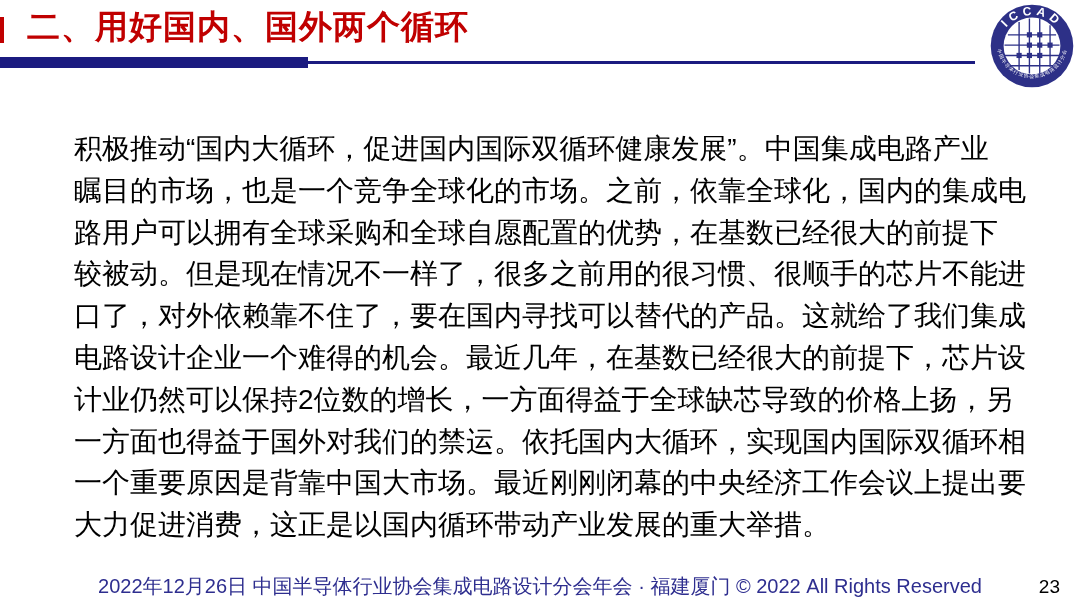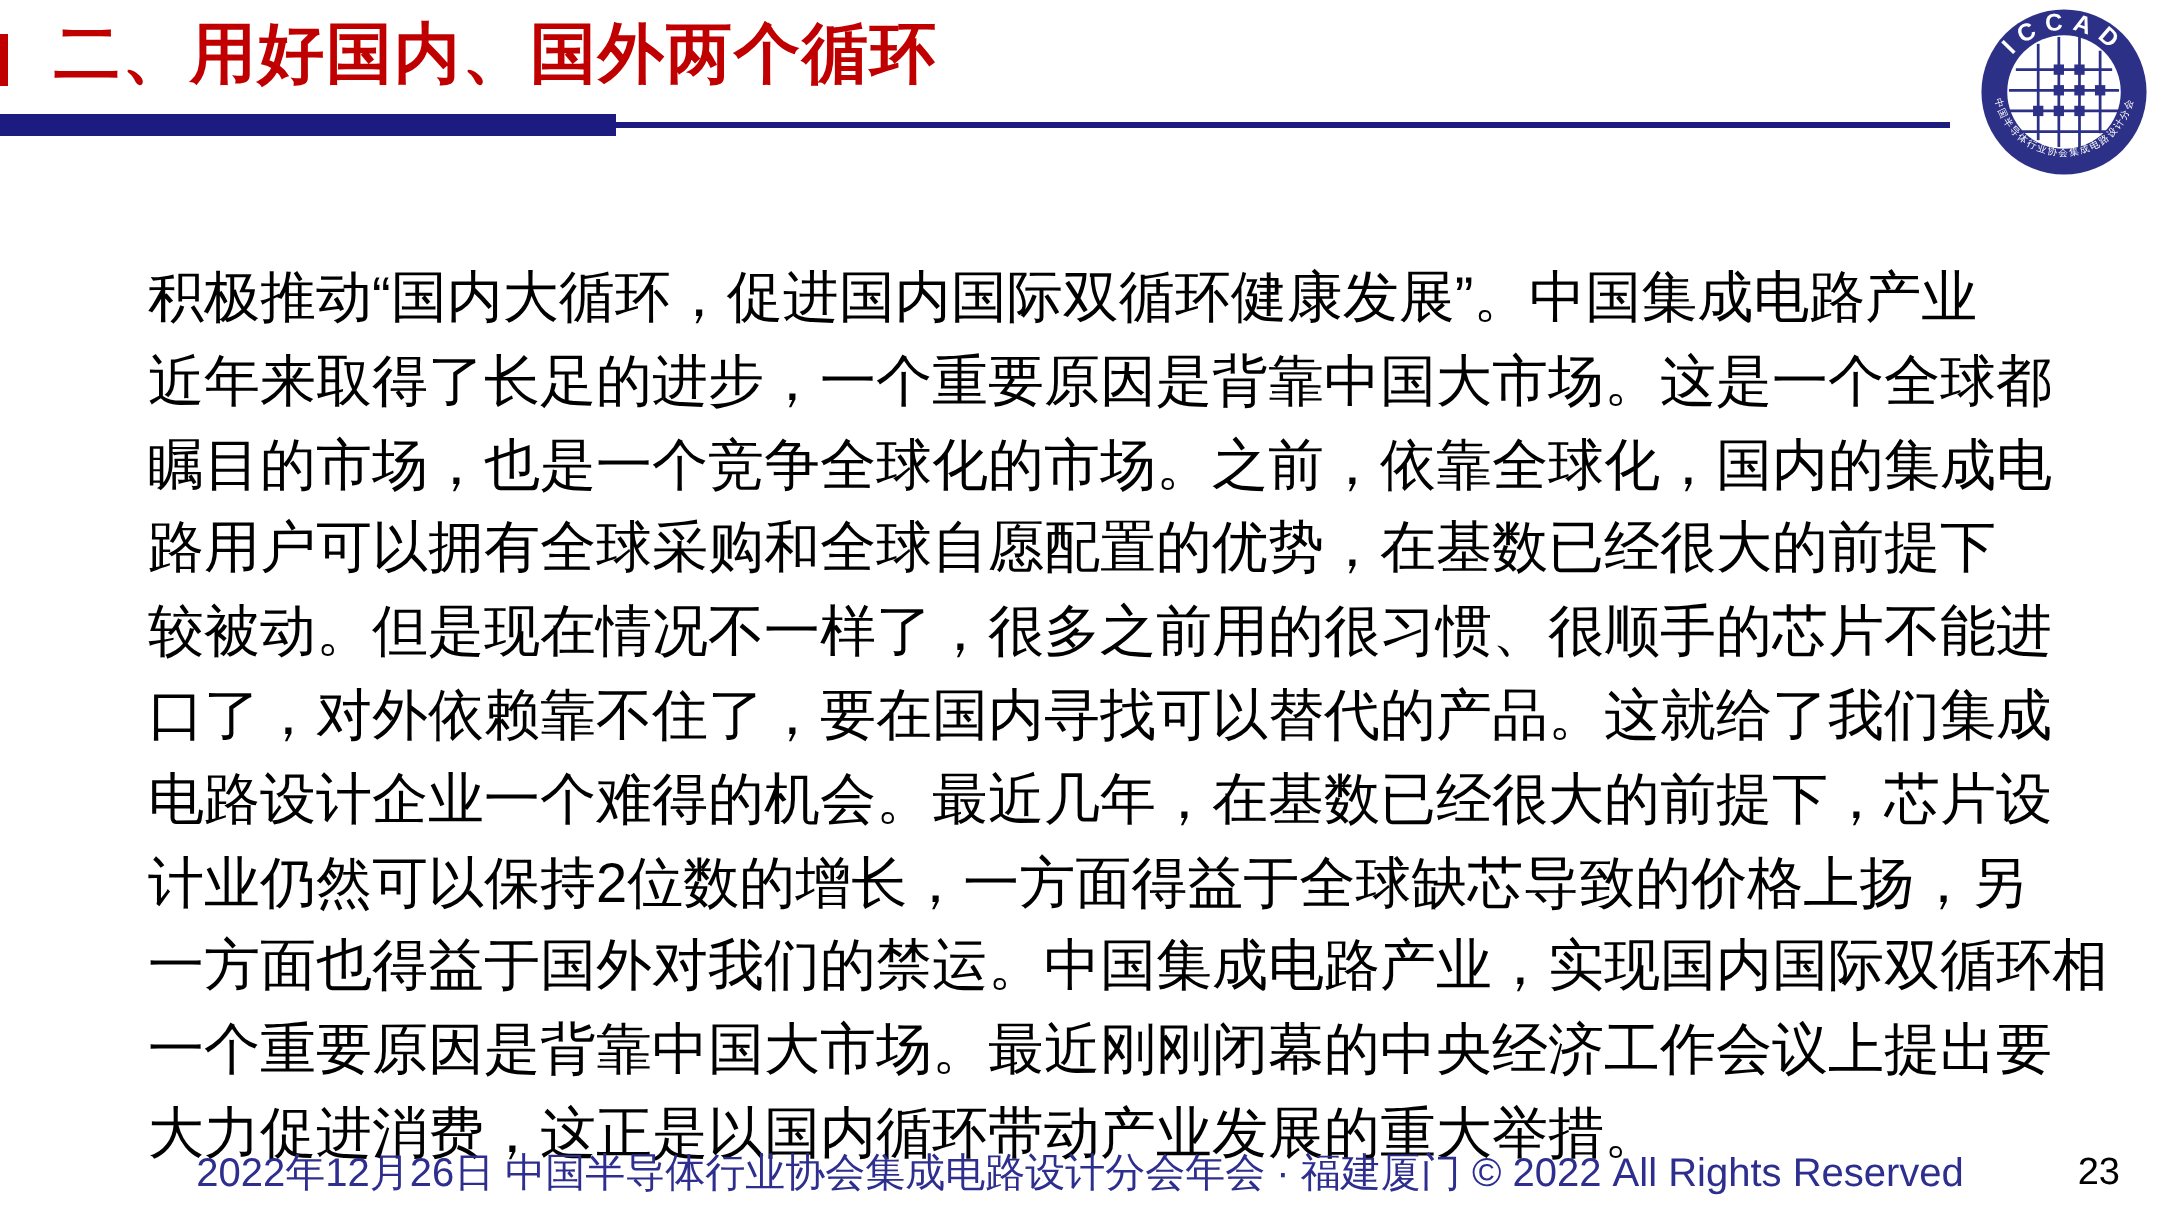--- a/index.html
+++ b/index.html
@@ -128,28 +128,27 @@
         <textPath href="#arcTop" startOffset="50%" text-anchor="middle">ICCAD</textPath>
       </text>
       <text font-size="5.6" fill="#ffffff" letter-spacing="1" font-family="Liberation Sans, sans-serif">
         <textPath href="#arcBottom" startOffset="50%" text-anchor="middle">中国半导体行业协会集成电路设计分会</textPath>
       </text>
     </svg>
   </div>
 
   <div class="body-text">
     <div class="body-line">积极推动“国内大循环，促进国内国际双循环健康发展”。中国集成电路产业</div>
-    <div class="body-line">近年来取得了长足的进步，一个重要原因是背靠中国大市场。这是一个全球都</div>
     <div class="body-line">瞩目的市场，也是一个竞争全球化的市场。之前，依靠全球化，国内的集成电</div>
     <div class="body-line">路用户可以拥有全球采购和全球自愿配置的优势，在基数已经很大的前提下</div>
     <div class="body-line">较被动。但是现在情况不一样了，很多之前用的很习惯、很顺手的芯片不能进</div>
     <div class="body-line">口了，对外依赖靠不住了，要在国内寻找可以替代的产品。这就给了我们集成</div>
     <div class="body-line">电路设计企业一个难得的机会。最近几年，在基数已经很大的前提下，芯片设</div>
     <div class="body-line">计业仍然可以保持2位数的增长，一方面得益于全球缺芯导致的价格上扬，另</div>
-    <div class="body-line">一方面也得益于国外对我们的禁运。中国集成电路产业，实现国内国际双循环相</div>
+    <div class="body-line">一方面也得益于国外对我们的禁运。依托国内大循环，实现国内国际双循环相</div>
     <div class="body-line">一个重要原因是背靠中国大市场。最近刚刚闭幕的中央经济工作会议上提出要</div>
     <div class="body-line">大力促进消费，这正是以国内循环带动产业发展的重大举措。</div>
   </div>
 
   <div class="footer">2022年12月26日 中国半导体行业协会集成电路设计分会年会 · 福建厦门 © 2022 All Rights Reserved</div>
 
   <div class="page-number">23</div>
 
 </div>
 

